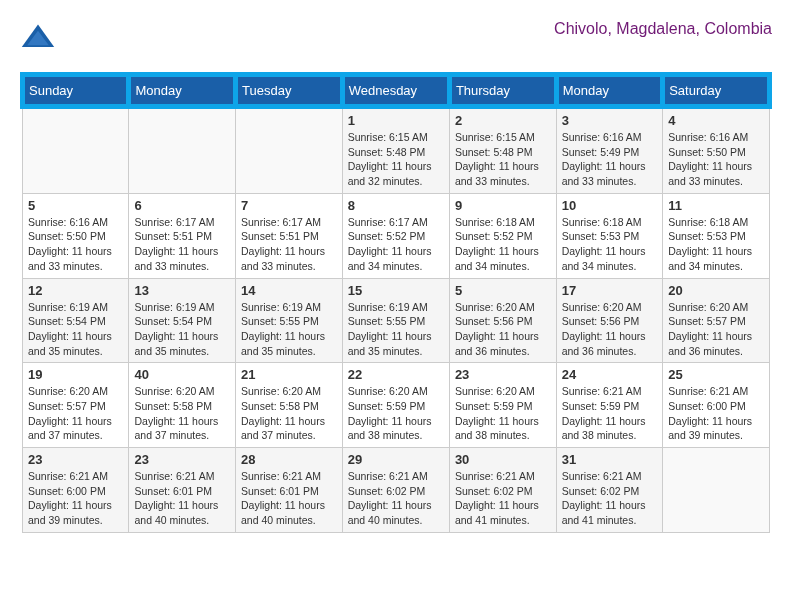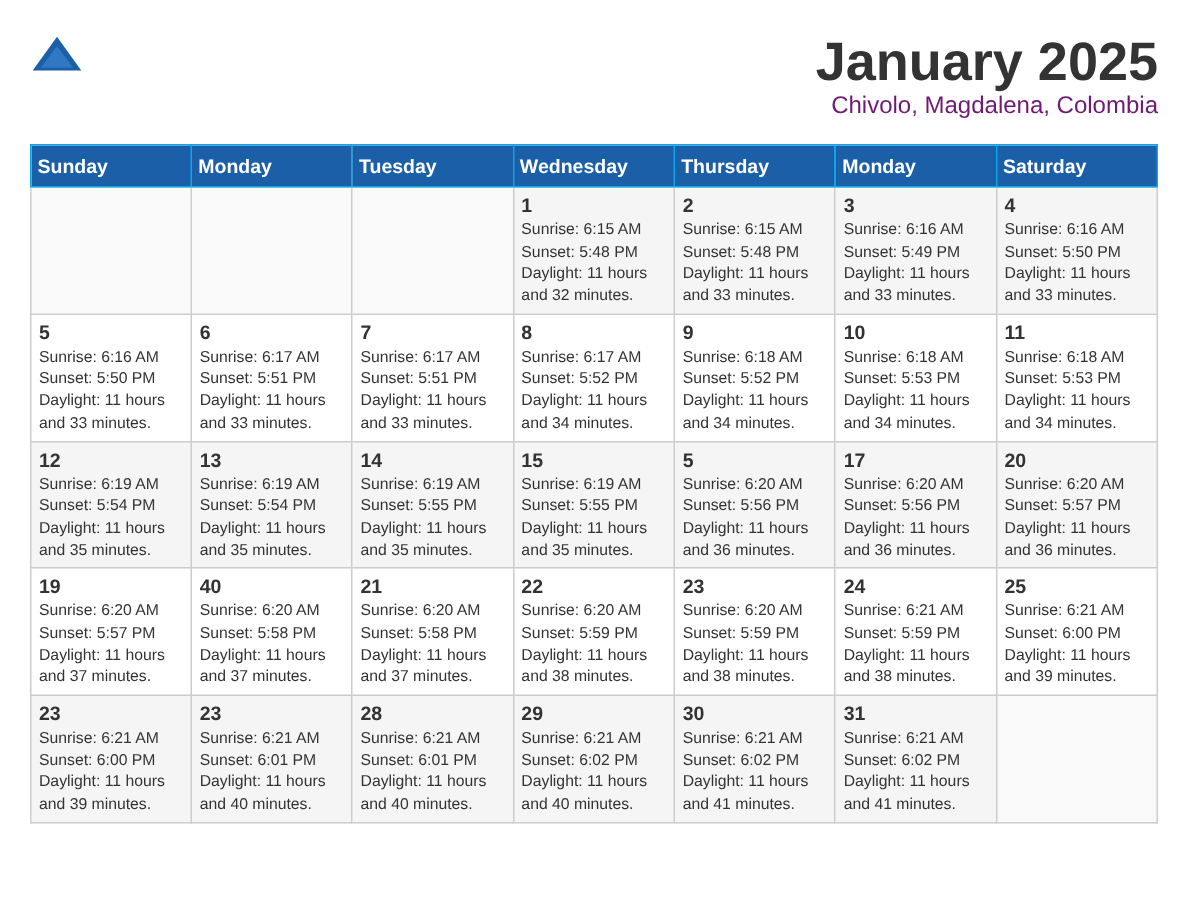--- a/index.html
+++ b/index.html
@@ -46,24 +46,24 @@
     }
     .calendar {
       width: 100%;
       border-collapse: collapse;
       border: 1px solid #ccc;
     }
     .calendar th {
       background: #1a5fa8;
       color: #fff;
       font-size: 13px;
-      font-weight: bold;
+      font-weight: normal;
       padding: 6px 4px;
       text-align: left;
-      border: 1px solid #0ea5e9;
+      border: 5px solid #0ea5e9;
     }
     .calendar td {
       vertical-align: top;
       border: 1px solid #ccc;
       padding: 4px 5px;
       width: 108px;
       min-height: 80px;
       font-size: 10.5px;
       color: #333;
       background: #fff;
@@ -93,21 +93,20 @@
 <body>
 
 <div class="header">
   <div class="logo">
     <svg class="logo-icon" viewBox="0 0 40 40">
       <polygon points="20,5 38,30 2,30" fill="#1a5fa8"></polygon>
       <polygon points="20,12 32,28 8,28" fill="#4a90d9" opacity="0.5"></polygon>
     </svg>
   </div>
   <div class="title-block">
-    <div class="month-title">January 2025</div>
     <div class="location-title">Chivolo, Magdalena, Colombia</div>
   </div>
 </div>
 
 <table class="calendar">
   <thead>
     <tr>
     <th>Sunday</th>
         <th>Monday</th>
         <th>Tuesday</th>

